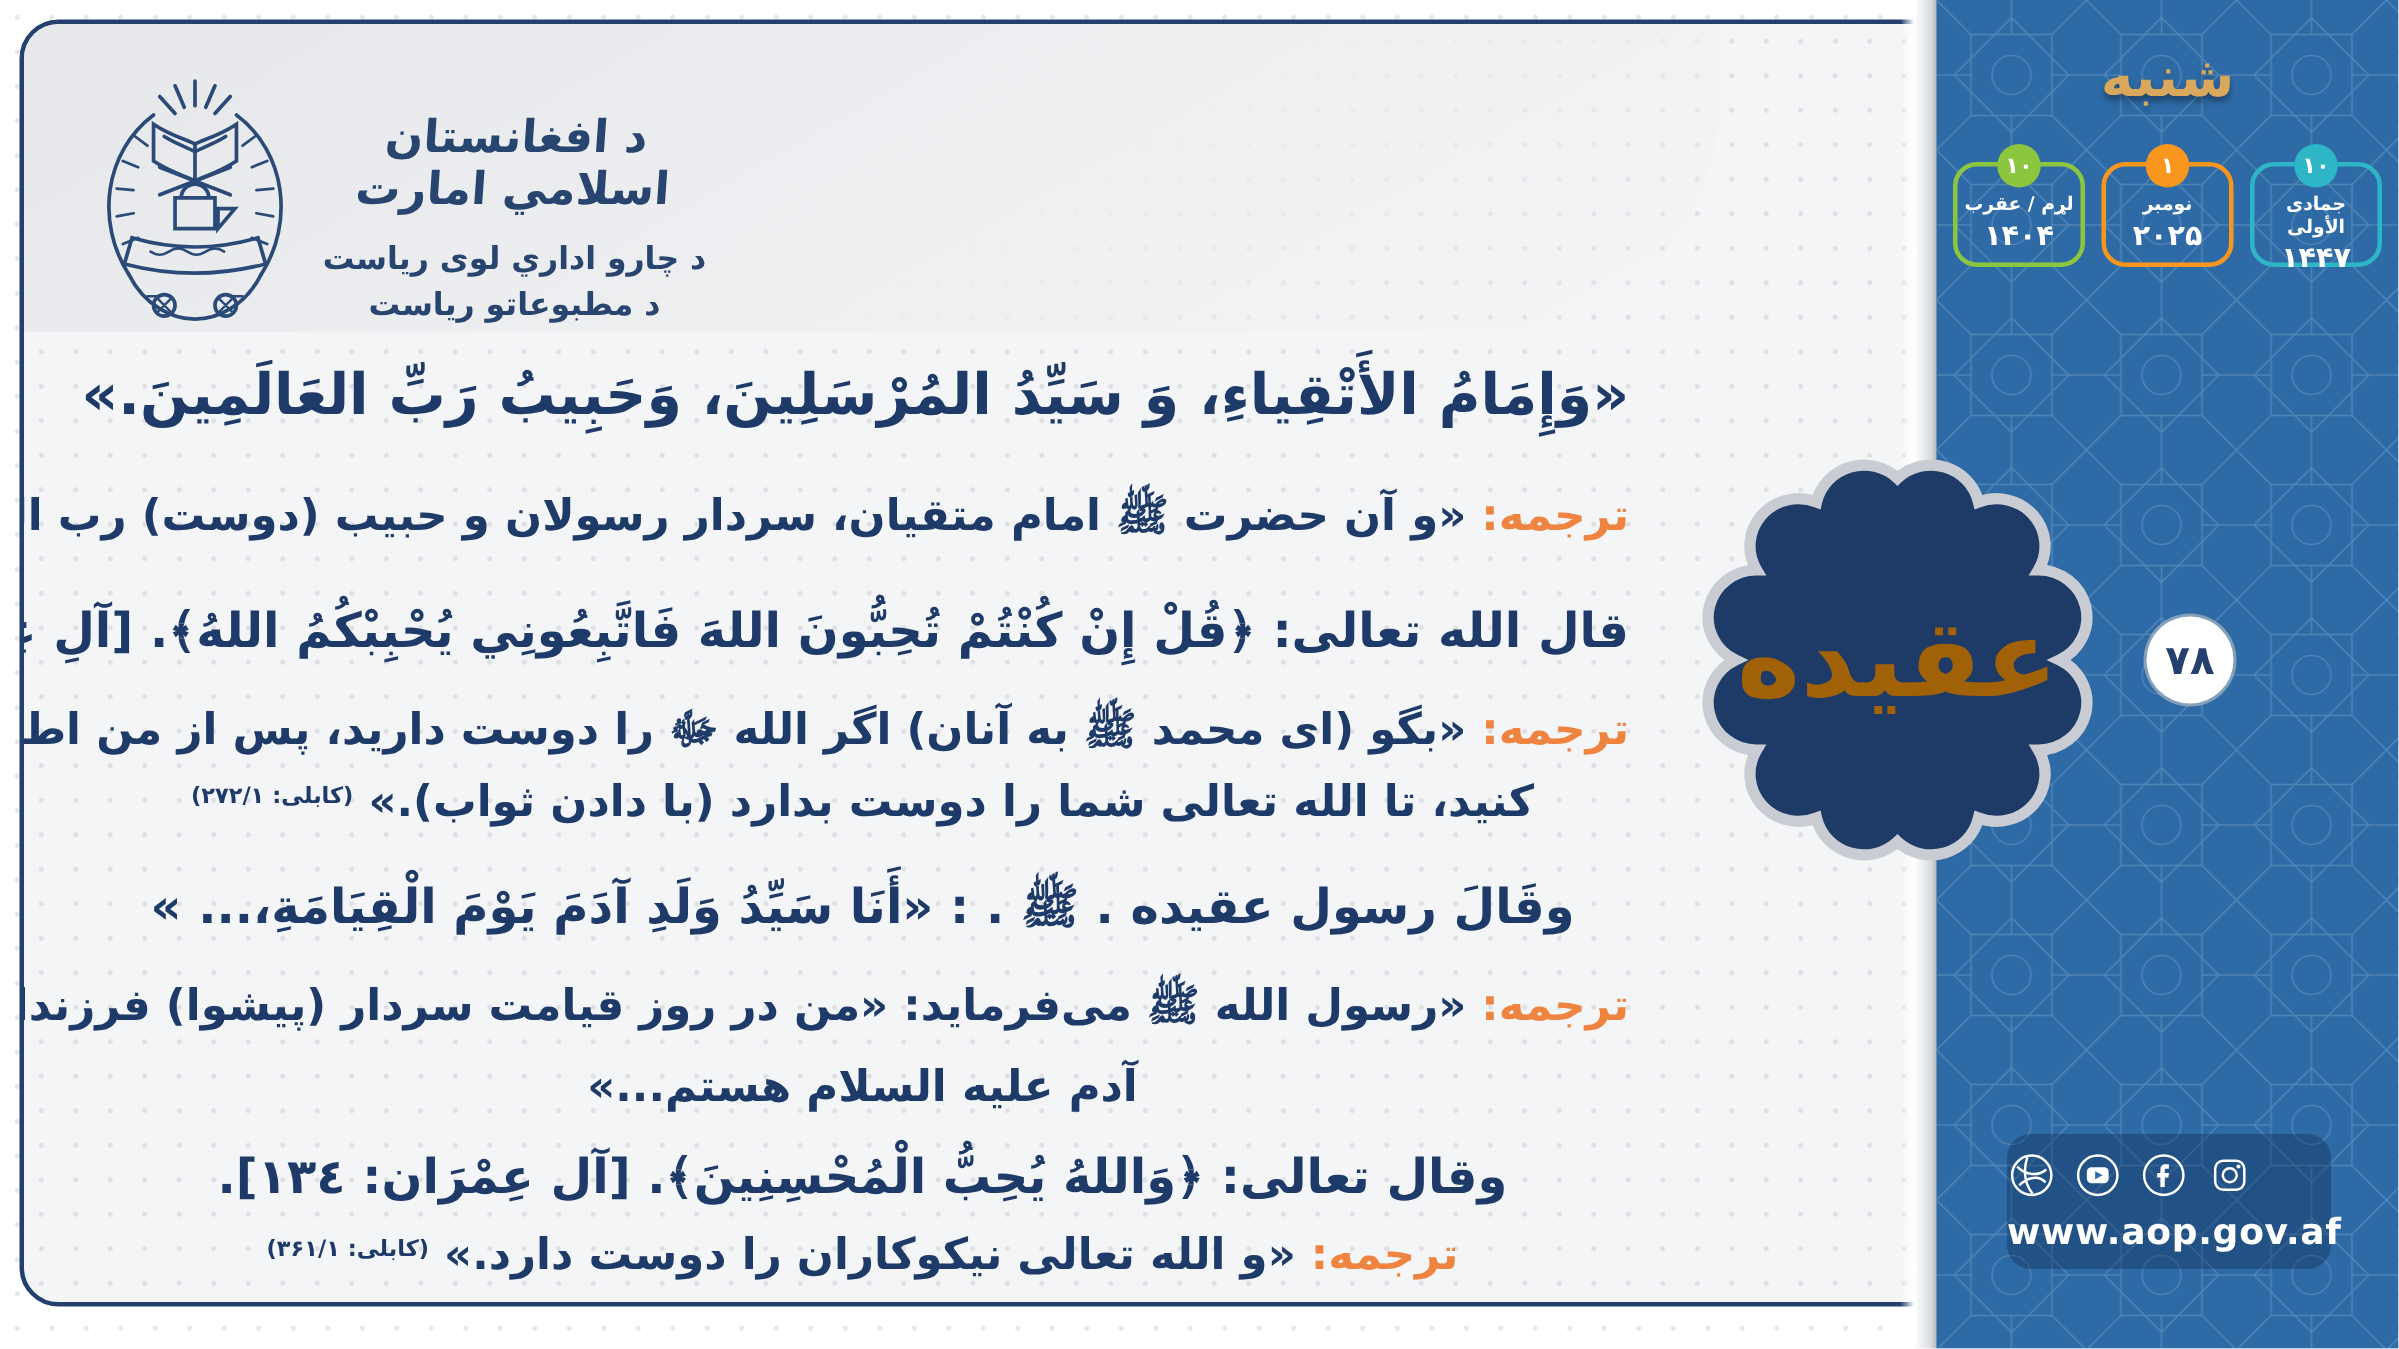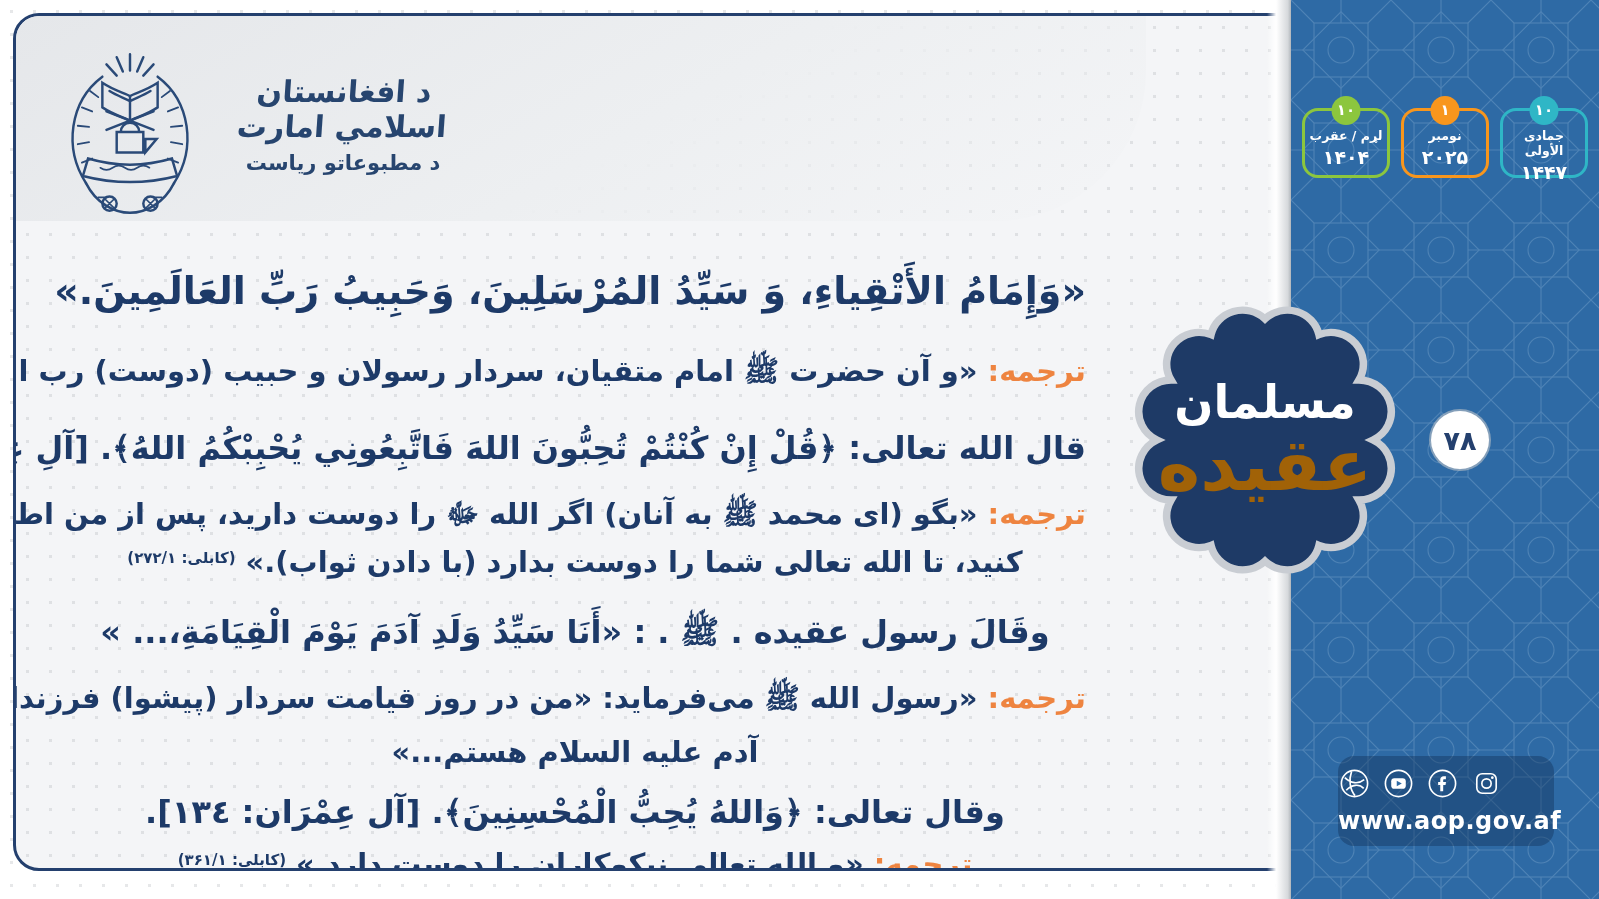--- a/index.html
+++ b/index.html
@@ -26,21 +26,21 @@
     background:linear-gradient(150deg,#e5e7ea 0%, #edeff1 55%, rgba(244,245,247,0) 100%);
     border-radius:22px 0 150px 0;
   }
   .logo-box { position:absolute; left:36px; top:32px; width:156px; height:174px; }
   .title-block { position:absolute; left:192px; top:58px; width:270px; text-align:center; direction:rtl; }
   .org-title { font-size:30px; font-weight:bold; color:#27456f; letter-spacing:1px; transform:skewX(-4deg); }
   .dept1 { margin-top:16px; font-size:21px; font-weight:bold; color:#27456f; }
   .dept2 { margin-top:7px;  font-size:21px; font-weight:bold; color:#27456f; }
 
   
-  .content { position:absolute; left:48px; right:216px; top:0; bottom:0; direction:rtl;margin-top:28px; }
+  .content { position:absolute; left:48px; right:216px; top:0; bottom:0; direction:rtl; }
   .line { position:absolute; left:0; right:0; font-weight:bold; color:#1d3a68; white-space:nowrap; }
   .center { text-align:center; }
   .right  { text-align:right; }
   .lbl { color:#ee8440; margin-left:10px;text-align:right; }
   .cite { font-size:15px; position:relative; top:-9px; margin-right:10px; }
   .l0 { font-size:38px; top:225px; }
   .l1 { font-size:29px; top:310px; }
   .l2 { font-size:32px; top:385px; }
   .l3 { font-size:29px; top:453px; }
   .l4 { font-size:29px; top:501px; }
@@ -132,20 +132,21 @@
       <path d="M28 112 l10 -4 M24 94 l11 -2 M24 76 l11 1 M28 58 l10 4 M36 42 l8 6 M122 112 l-10 -4 M126 94 l-11 -2 M126 76 l-11 1 M122 58 l-10 4 M114 42 l-8 6" stroke-width="1.8"></path>
 
       <circle cx="55" cy="152" r="7"></circle>
         <circle cx="95" cy="152" r="7"></circle>
       <path d="M44 146 h8 M98 146 h8 M51 148 l8 8 M59 148 l-8 8 M91 148 l8 8 M99 148 l-8 8" stroke-width="1.6"></path>
     </svg>
   </div>
 
   <div class="title-block">
     <div class="org-title">د افغانستان اسلامي امارت</div>
+    <div class="dept1">د چارو اداري لوی ریاست</div>
     <div class="dept2">د مطبوعاتو ریاست</div>
   </div>
 
   <div class="content">
     <div class="line ar center l0">«وَإِمَامُ الأَتْقِياءِ، وَ سَيِّدُ المُرْسَلِينَ، وَحَبِيبُ رَبِّ العَالَمِينَ.»</div>
 
     <div class="line fa right l1"><span class="lbl">ترجمه:</span><span>«و آن حضرت ﷺ امام متقیان، سردار رسولان و حبیب (دوست) رب العالمین است»</span></div>
 
     <div class="line ar center l2">قال الله تعالی: ﴿قُلْ إِنْ كُنْتُمْ تُحِبُّونَ اللهَ فَاتَّبِعُونِي يُحْبِبْكُمُ اللهُ﴾. [آلِ عِمْرَان: ٣١].</div>
 
@@ -175,20 +176,21 @@
           <rect x="23" y="23" width="54" height="54"></rect>
           <rect x="23" y="23" width="54" height="54" transform="rotate(45 50 50)"></rect>
           <circle cx="50" cy="50" r="13"></circle>
           <path d="M0 50 H23 M77 50 H100 M50 0 V23 M50 77 V100 M0 0 L23 23 M100 0 L77 23 M0 100 L23 77 M100 100 L77 77"></path>
         </g>
       </pattern>
     </defs>
     <rect width="308" height="899" fill="url(#geo)"></rect>
   </svg>
 
+  <div class="weekday">شنبه</div>
 
   <div class="cards-row">
     <div class="date-card" style="border-color: rgb(47, 182, 198);">
       <div class="day-circle" style="background: rgb(47, 182, 198);">۱۰</div>
       <div class="dc-month">جمادی الأولی</div>
       <div class="dc-year">۱۴۴۷</div>
     </div>
     <div class="date-card" style="border-color: rgb(248, 150, 29);">
       <div class="day-circle" style="background: rgb(248, 150, 29);">۱</div>
       <div class="dc-month">نومبر</div>
@@ -200,21 +202,20 @@
       <div class="dc-year">۱۴۰۴</div>
     </div>
   </div>
 </div>
 
 <div class="badge">
   <svg viewBox="0 0 300 300" width="324" height="316" preserveAspectRatio="none">
     <path d="M150 35 A30 30 0 0 1 200 50 A30 30 0 0 1 237 93 A30 30 0 0 1 250 150 A30 30 0 0 1 237 207 A30 30 0 0 1 200 250 A30 30 0 0 1 150 265 A30 30 0 0 1 100 250 A30 30 0 0 1 63 207 A30 30 0 0 1 50 150 A30 30 0 0 1 63 93 A30 30 0 0 1 100 50 A30 30 0 0 1 150 35 Z" fill="#1e3a66" stroke="#c9cdd3" stroke-width="7"></path>
   </svg>
   <div class="badge-text">
-    <div class="badge-line1">مسلمان</div>
     <div class="badge-line2">عقیده</div>
   </div>
 </div>
 
 <div class="num-circle">۷۸</div>
 
 <div class="social">
   <div class="icons-row">
     <svg width="33" height="33" viewBox="0 0 34 34" fill="none" stroke="#fff" stroke-width="1.7">
       <circle cx="17" cy="17" r="13.5"></circle>

